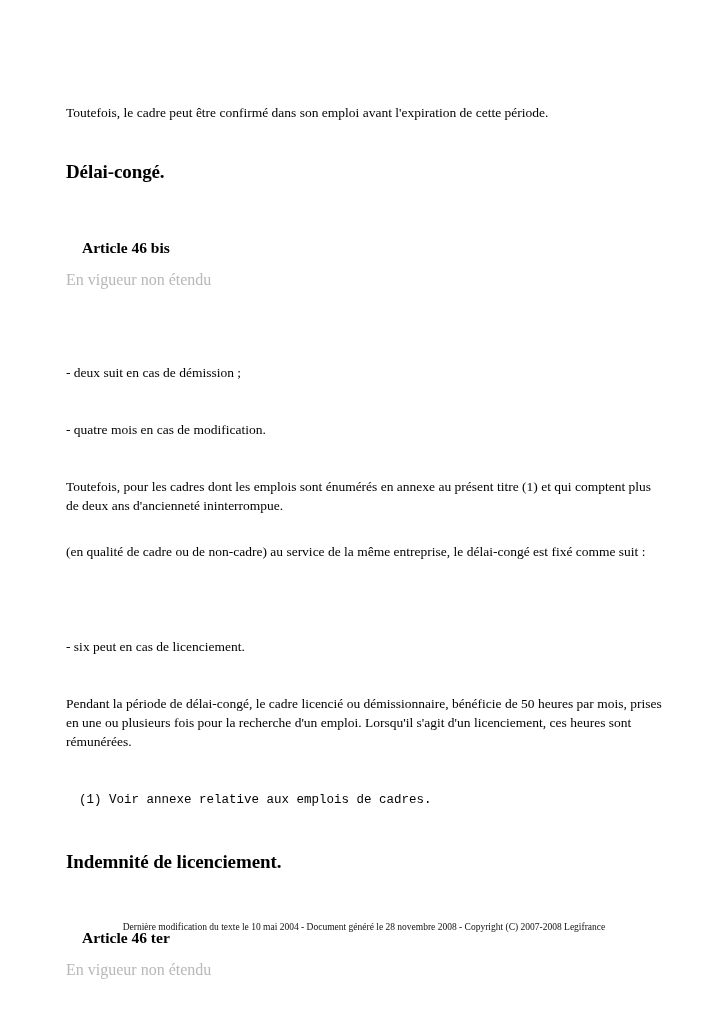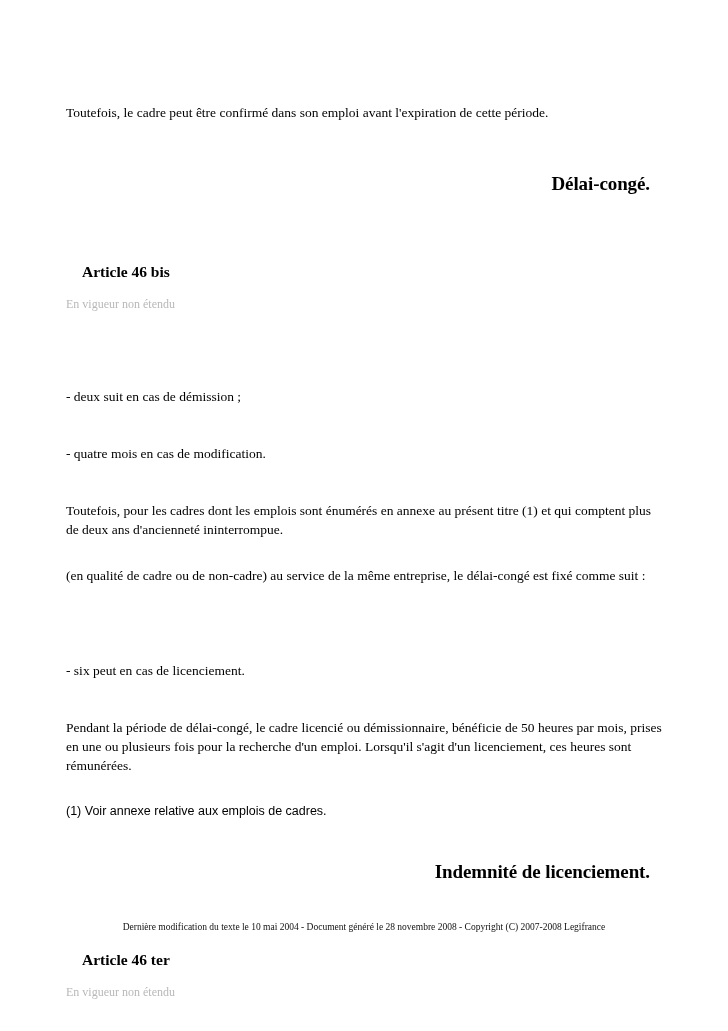--- a/index.html
+++ b/index.html
@@ -31,42 +31,41 @@
     line-height: 19px;
     margin: 0;
     text-align: left;
   }
   .sp-lg { height: 38px; }
   .sp-md { height: 27px; }
 
   h2.section-title {
     font-size: 19px;
     font-weight: bold;
-    margin: 12px;
+    margin: 0;
     line-height: 24px;
     letter-spacing: -0.1px;
-    text-align: right;
   }
   h3.article-title {
     font-size: 15.5px;
     font-weight: bold;
     margin: 16px;
     line-height: 19px;
   }
   .article-status {
-    font-size: 12px;
+    font-size: 16px;
     color: #b8b8b8;
     line-height: 14px;
     margin: 0;
   }
   p.note {
     font-size: 13.5px;
     line-height: 19px;
-    margin: 0;
-    font-family: Liberation Sans, sans-serif;
+    margin: 13px;
+    font-family: Liberation Mono, monospace;
     font-size: 12.5px;
   }
   .footer {
     position: absolute;
     left: 0;
     right: 0;
     bottom: 55px;
     text-align: center;
     font-size: 9.5px;
     color: #111111;

